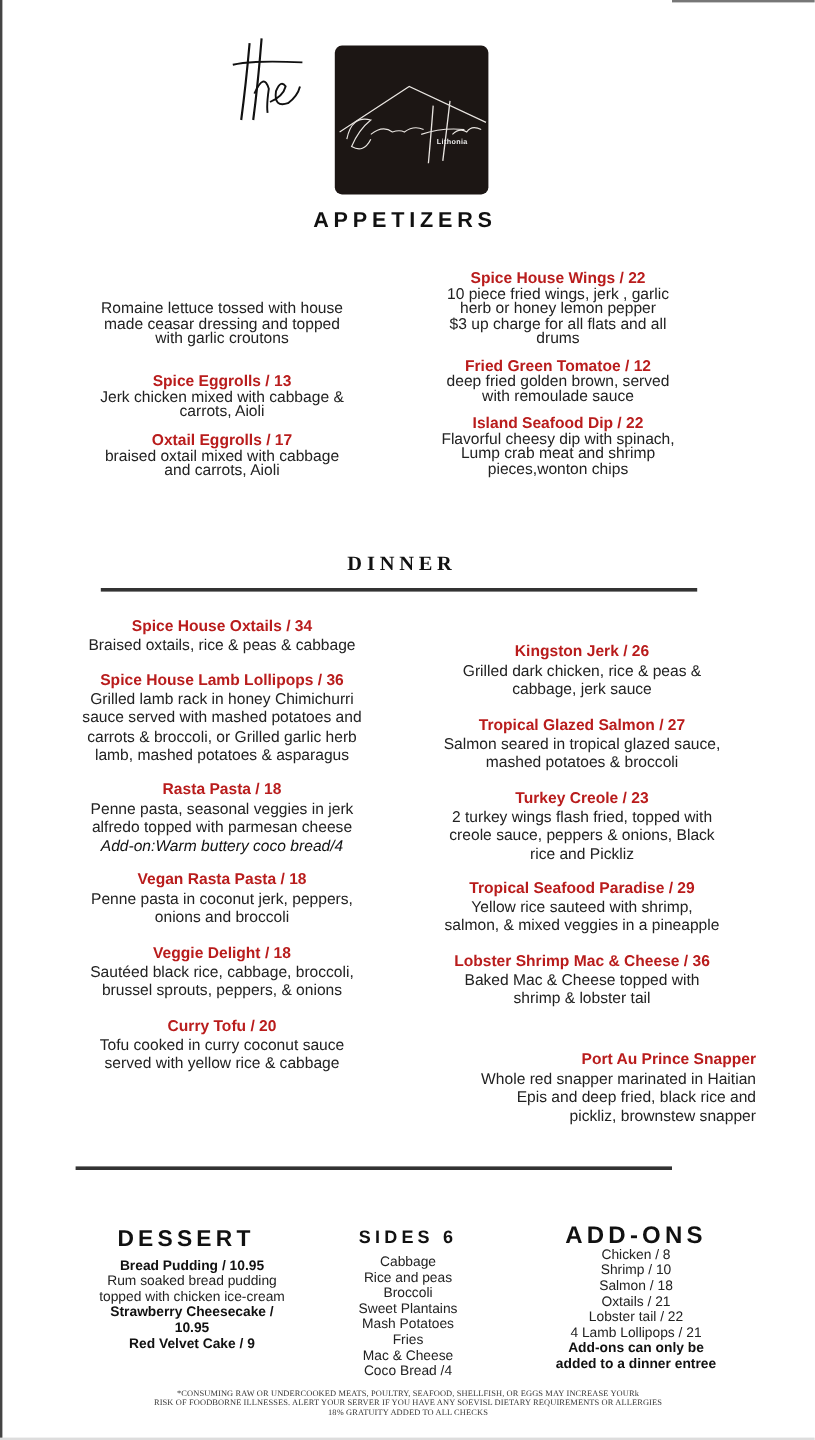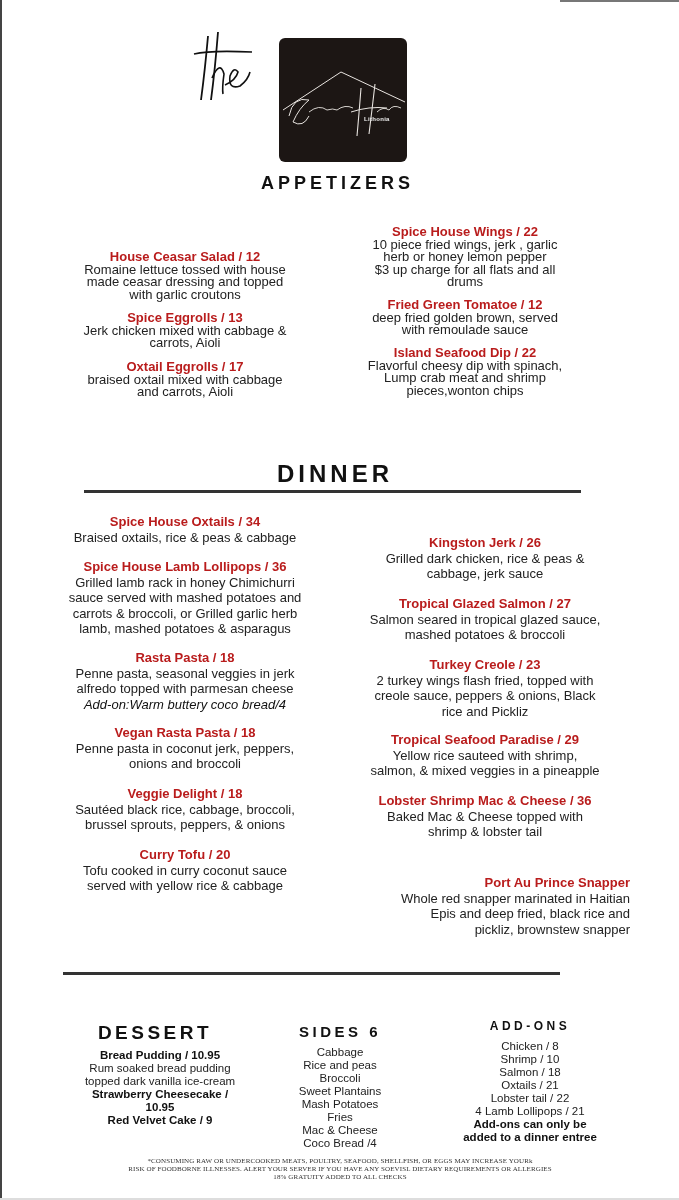--- a/index.html
+++ b/index.html
@@ -57,21 +57,20 @@
     <path d="M96 46 Q93 72 90 96" stroke="#e8e4e0" stroke-width="1.1" fill="none"></path>
     <path d="M72 74 Q90 68 108 70" stroke="#e8e4e0" stroke-width="1" fill="none"></path>
     <path d="M98 74 Q104 68 110 72 Q114 66 122 70" stroke="#e8e4e0" stroke-width="0.9" fill="none"></path>
   </svg>
   <span class="logo-sub">Lithonia</span>
 </div>
 
 <div class="section-title" style="left:230px; top:173px; width:215px; font-size:18px;">APPETIZERS</div>
 
 <div class="item" style="left:50px; top:251px; width:270px;">
-  <div class="name">House Ceasar Salad / 12</div>
   <div class="desc">Romaine lettuce tossed with house
 made ceasar dressing and topped
 with garlic croutons</div>
 </div>
 <div class="item" style="left:50px; top:312px; width:270px;">
   <div class="name">Spice Eggrolls / 13</div>
   <div class="desc">Jerk chicken mixed with cabbage &amp;
 carrots, Aioli</div>
 </div>
 <div class="item" style="left:50px; top:361px; width:270px;">
@@ -92,21 +91,21 @@
   <div class="desc">deep fried golden brown, served
 with remoulade sauce</div>
 </div>
 <div class="item" style="left:330px; top:347px; width:270px;">
   <div class="name">Island Seafood Dip / 22</div>
   <div class="desc">Flavorful cheesy dip with spinach,
 Lump crab meat and shrimp
 pieces,wonton chips</div>
 </div>
 
-<div class="section-title" style="left:260px; top:460px; width:150px; font-size:24px;">DINNER</div>
+<div class="section-title" style="left:260px; top:460px; width:150px; font-size:17px;font-family:Liberation Serif, serif;">DINNER</div>
 <div class="rule" style="left:84px; top:490px; width:497px;"></div>
 
 <div class="item dinner-item" style="left:40px; top:514px; width:290px;">
   <div class="name">Spice House Oxtails / 34</div>
   <div class="desc">Braised oxtails, rice &amp; peas &amp; cabbage</div>
 </div>
 <div class="item dinner-item" style="left:40px; top:559px; width:290px;">
   <div class="name">Spice House Lamb Lollipops / 36</div>
   <div class="desc">Grilled lamb rack in honey Chimichurri
 sauce served with mashed potatoes and
@@ -167,39 +166,39 @@
 Epis and deep fried, black rice and
 pickliz, brownstew snapper</div>
 </div>
 
 <div class="rule" style="left:63px; top:972px; width:497px;"></div>
 
 <div class="section-title" style="left:80px; top:1022px; width:150px; font-size:19px; letter-spacing:3.5px;">DESSERT</div>
 <div class="small-col" style="left:60px; top:1049px; width:200px;">
   <span class="line b">Bread Pudding / 10.95</span>
   <span class="line">Rum soaked bread pudding</span>
-  <span class="line">topped dark vanilla ice-cream</span>
+  <span class="line">topped with chicken ice-cream</span>
   <span class="line b">Strawberry Cheesecake /</span>
   <span class="line b">10.95</span>
   <span class="line b">Red Velvet Cake / 9</span>
 </div>
 
 <div class="section-title" style="left:270px; top:1023px; width:140px; font-size:15px; letter-spacing:3.5px;">SIDES 6</div>
 <div class="small-col" style="left:260px; top:1046px; width:160px;">
   <span class="line">Cabbage</span>
   <span class="line">Rice and peas</span>
   <span class="line">Broccoli</span>
   <span class="line">Sweet Plantains</span>
   <span class="line">Mash Potatoes</span>
   <span class="line">Fries</span>
   <span class="line">Mac &amp; Cheese</span>
   <span class="line">Coco Bread /4</span>
 </div>
 
-<div class="section-title" style="left:460px; top:1019px; width:140px; font-size:12px; letter-spacing:3.5px;">ADD-ONS</div>
+<div class="section-title" style="left:460px; top:1019px; width:140px; font-size:20px; letter-spacing:3.5px;">ADD-ONS</div>
 <div class="small-col" style="left:430px; top:1040px; width:200px;">
   <span class="line">Chicken / 8</span>
   <span class="line">Shrimp / 10</span>
   <span class="line">Salmon / 18</span>
   <span class="line">Oxtails / 21</span>
   <span class="line">Lobster tail / 22</span>
   <span class="line">4 Lamb Lollipops / 21</span>
   <span class="line b">Add-ons can only be</span>
   <span class="line b">added to a dinner entree</span>
 </div>

